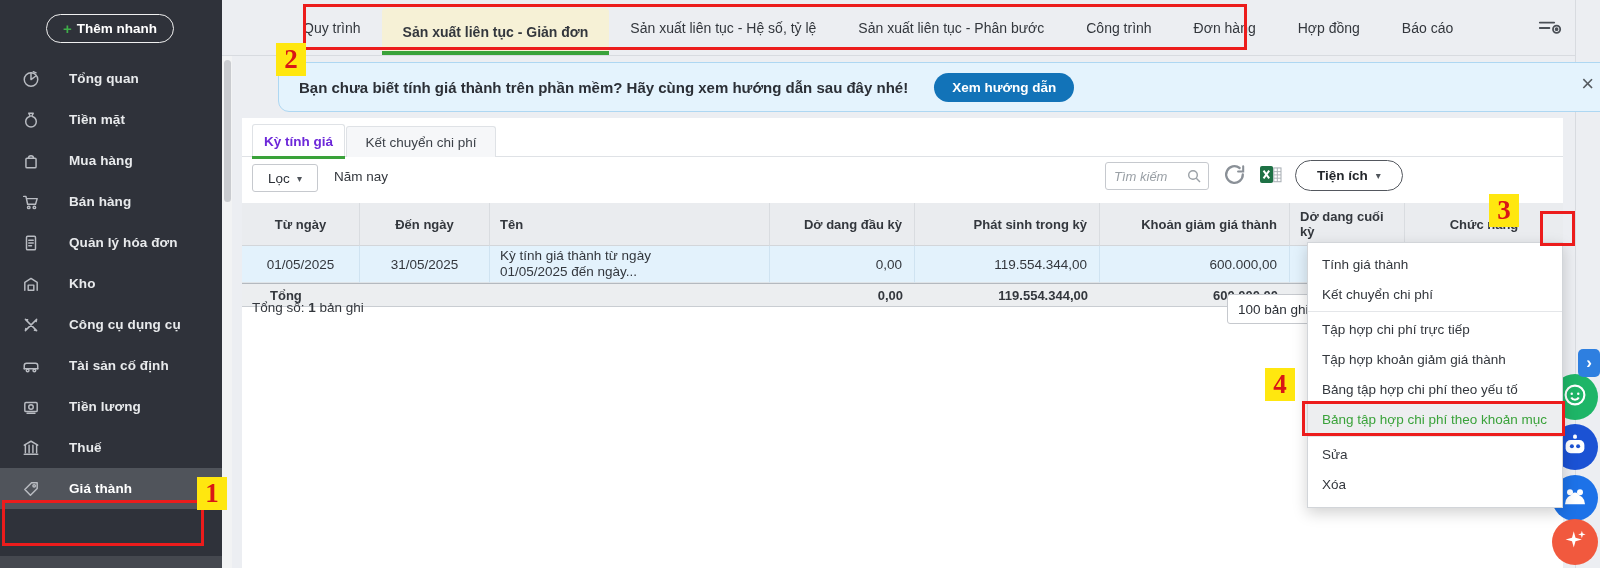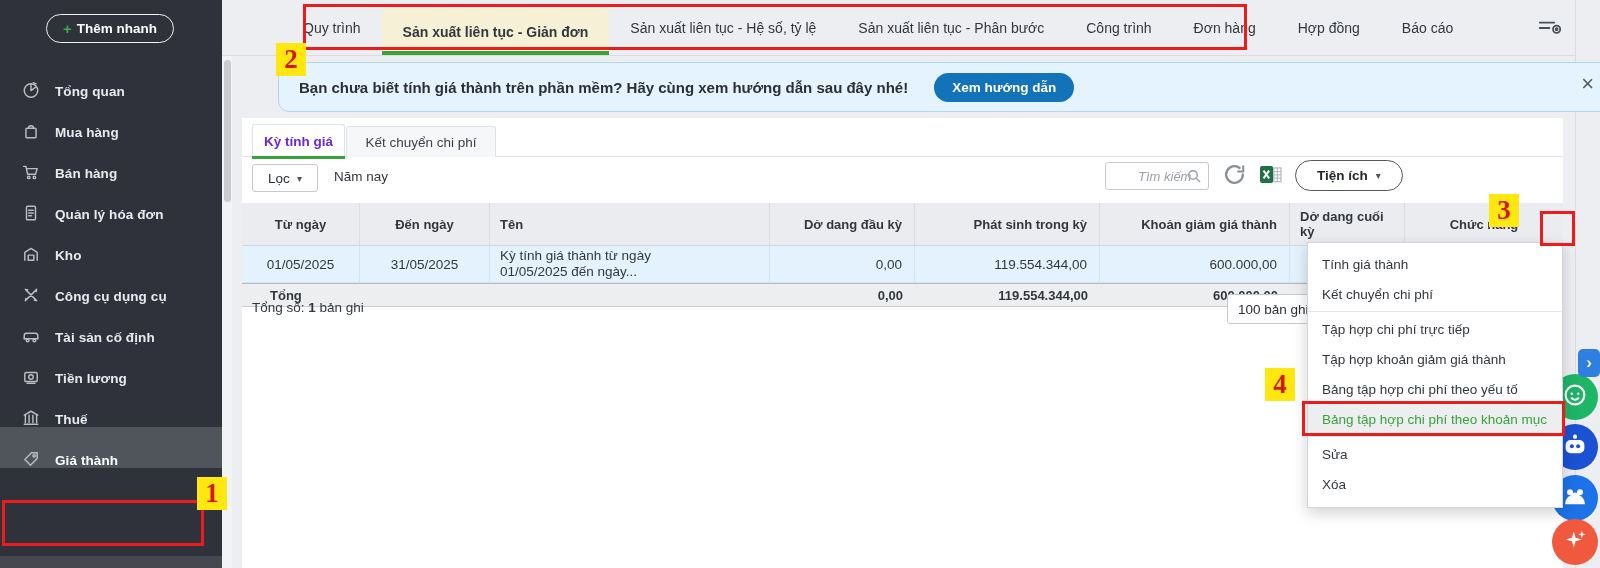--- a/index.html
+++ b/index.html
@@ -8,21 +8,21 @@
   .stage { position:relative; width:1600px; height:568px; overflow:hidden; background:#eceef2; }
   .abs { position:absolute; }
 
   
   .sidebar { left:0; top:0; width:222px; height:568px; background:#2f323a; z-index:2; }
   .quick-add { position:absolute; left:46px; top:14px; width:128px; height:29px; border:1px solid #f0f0f0;
     border-radius:15px; display:flex; align-items:center; justify-content:center; gap:5px;
     color:#ffffff; font-size:13.5px; font-weight:bold; cursor:pointer; background:transparent; }
   .quick-add .plus { color:#3fae49; font-weight:bold; font-size:15px; }
   .side-menu { position:absolute; top:58px; left:0; width:100%; }
-  .side-item { height:41px; display:flex; align-items:flex-end; padding-left:22px; gap:15px; cursor:pointer; }
+  .side-item { height:41px; display:flex; align-items:center; padding-left:22px; gap:29px; cursor:pointer; }
   .side-item .si-icon { width:18px; height:18px; display:flex; align-items:center; justify-content:center; }
   .side-item .si-icon svg { stroke:#b9bcc2; fill:none; stroke-width:1.3; stroke-linecap:round; stroke-linejoin:round; }
   .side-item .si-label { color:#e8eaec; font-size:13.5px; font-weight:600; letter-spacing:.1px; }
   .side-item.selected { background:#50545b; }
   .side-item.selected .si-label { font-weight:bold; color:#ffffff; }
   .side-bottom-strip { left:0; top:556px; width:222px; height:12px; background:#45484f; }
   .side-scroll-track { left:222px; top:56px; width:10px; height:512px; background:#f2f3f4; }
   .side-scroll-thumb { left:224px; top:60px; width:7px; height:142px; background:#c9cbcf; border-radius:4px; }
 
   
@@ -51,21 +51,21 @@
     border-radius:3px 3px 0 0; font-weight:bold; color:#6d28d9; }
   .subtab.active::after { content:""; position:absolute; left:-1px; right:-1px; bottom:-2px; height:3px; background:#3aa23a; }
   .subtab.inactive { left:104px; top:8px; width:150px; height:31px; background:#f6f7f9; border:1px solid #dfe2e6; border-bottom:none;
     border-radius:3px 3px 0 0; color:#3c4148; }
 
   .filter-btn { position:absolute; left:10px; top:46px; width:66px; height:28px; background:#fff; border:1px solid #c6c9ce;
     border-radius:3px; display:flex; align-items:center; justify-content:center; gap:7px; font-size:13.5px; color:#2b2f36; cursor:pointer; }
   .caret { font-size:10px; color:#50555b; }
   .period-label { position:absolute; left:92px; top:51px; font-size:13.5px; color:#33373d; }
 
-  .search-box { position:absolute; left:863px; top:44px; width:104px; height:28px; border:1px solid #c6c9ce; border-radius:3px; background:#fff;padding-left:24px; }
+  .search-box { position:absolute; left:863px; top:44px; width:104px; height:28px; border:1px solid #c6c9ce; border-radius:3px; background:#fff; }
   .search-box input { width:76px; height:26px; border:none; outline:none; padding:0 0 0 8px; font-size:13px; font-style:italic;
     color:#4a4f55; font-family:inherit; background:transparent; }
   .search-box input::placeholder { color:#9aa0a6; font-style:italic; }
   .search-box .mag { position:absolute; right:6px; top:5px; }
   .tool-icon { position:absolute; cursor:pointer; }
   .util-btn { position:absolute; left:1053px; top:42px; width:108px; height:31px; background:#fff; border:1.5px solid #53575e;
     border-radius:16px; display:flex; align-items:center; justify-content:center; gap:8px; font-size:13.5px; font-weight:bold; color:#23262b; cursor:pointer; }
   .add-btn { position:absolute; left:1176px; top:40px; width:144px; height:33px; background:#3da33d; border:none; border-radius:17px;
     color:#fff; font-size:14px; font-weight:bold; cursor:pointer; font-family:inherit; }
 
@@ -130,20 +130,28 @@
             <svg width="18" height="18" viewBox="0 0 16 16">
               <circle cx="8" cy="8.5" r="6"></circle>
               <path d="M8 8.5V2.5M8 8.5l4.6-3.4M10 1.5l2.5 1"></path>
             </svg>
           </span>
         <span class="si-label">Tổng quan</span>
       </div>
       <div class="side-item">
         <span class="si-icon">
             <svg width="18" height="18" viewBox="0 0 16 16">
+              <path d="M6 2h4l-1.3 2.6c2.6.7 4 2.7 4 5a4.7 4.7 0 0 1-9.4 0c0-2.3 1.4-4.3 4-5z"></path>
+            </svg>
+          </span>
+        <span class="si-label">Tiền mặt</span>
+      </div>
+      <div class="side-item">
+        <span class="si-icon">
+            <svg width="18" height="18" viewBox="0 0 16 16">
               <rect x="3.5" y="5.5" width="9" height="8.5" rx="1"></rect>
               <path d="M5.8 5.5a2.2 2.2 0 0 1 4.4 0"></path>
             </svg>
           </span>
         <span class="si-label">Mua hàng</span>
       </div>
       <div class="side-item">
         <span class="si-icon">
             <svg width="18" height="18" viewBox="0 0 16 16">
               <path d="M1.5 3h2l1.5 7h7l1.5-5h-9"></path>

